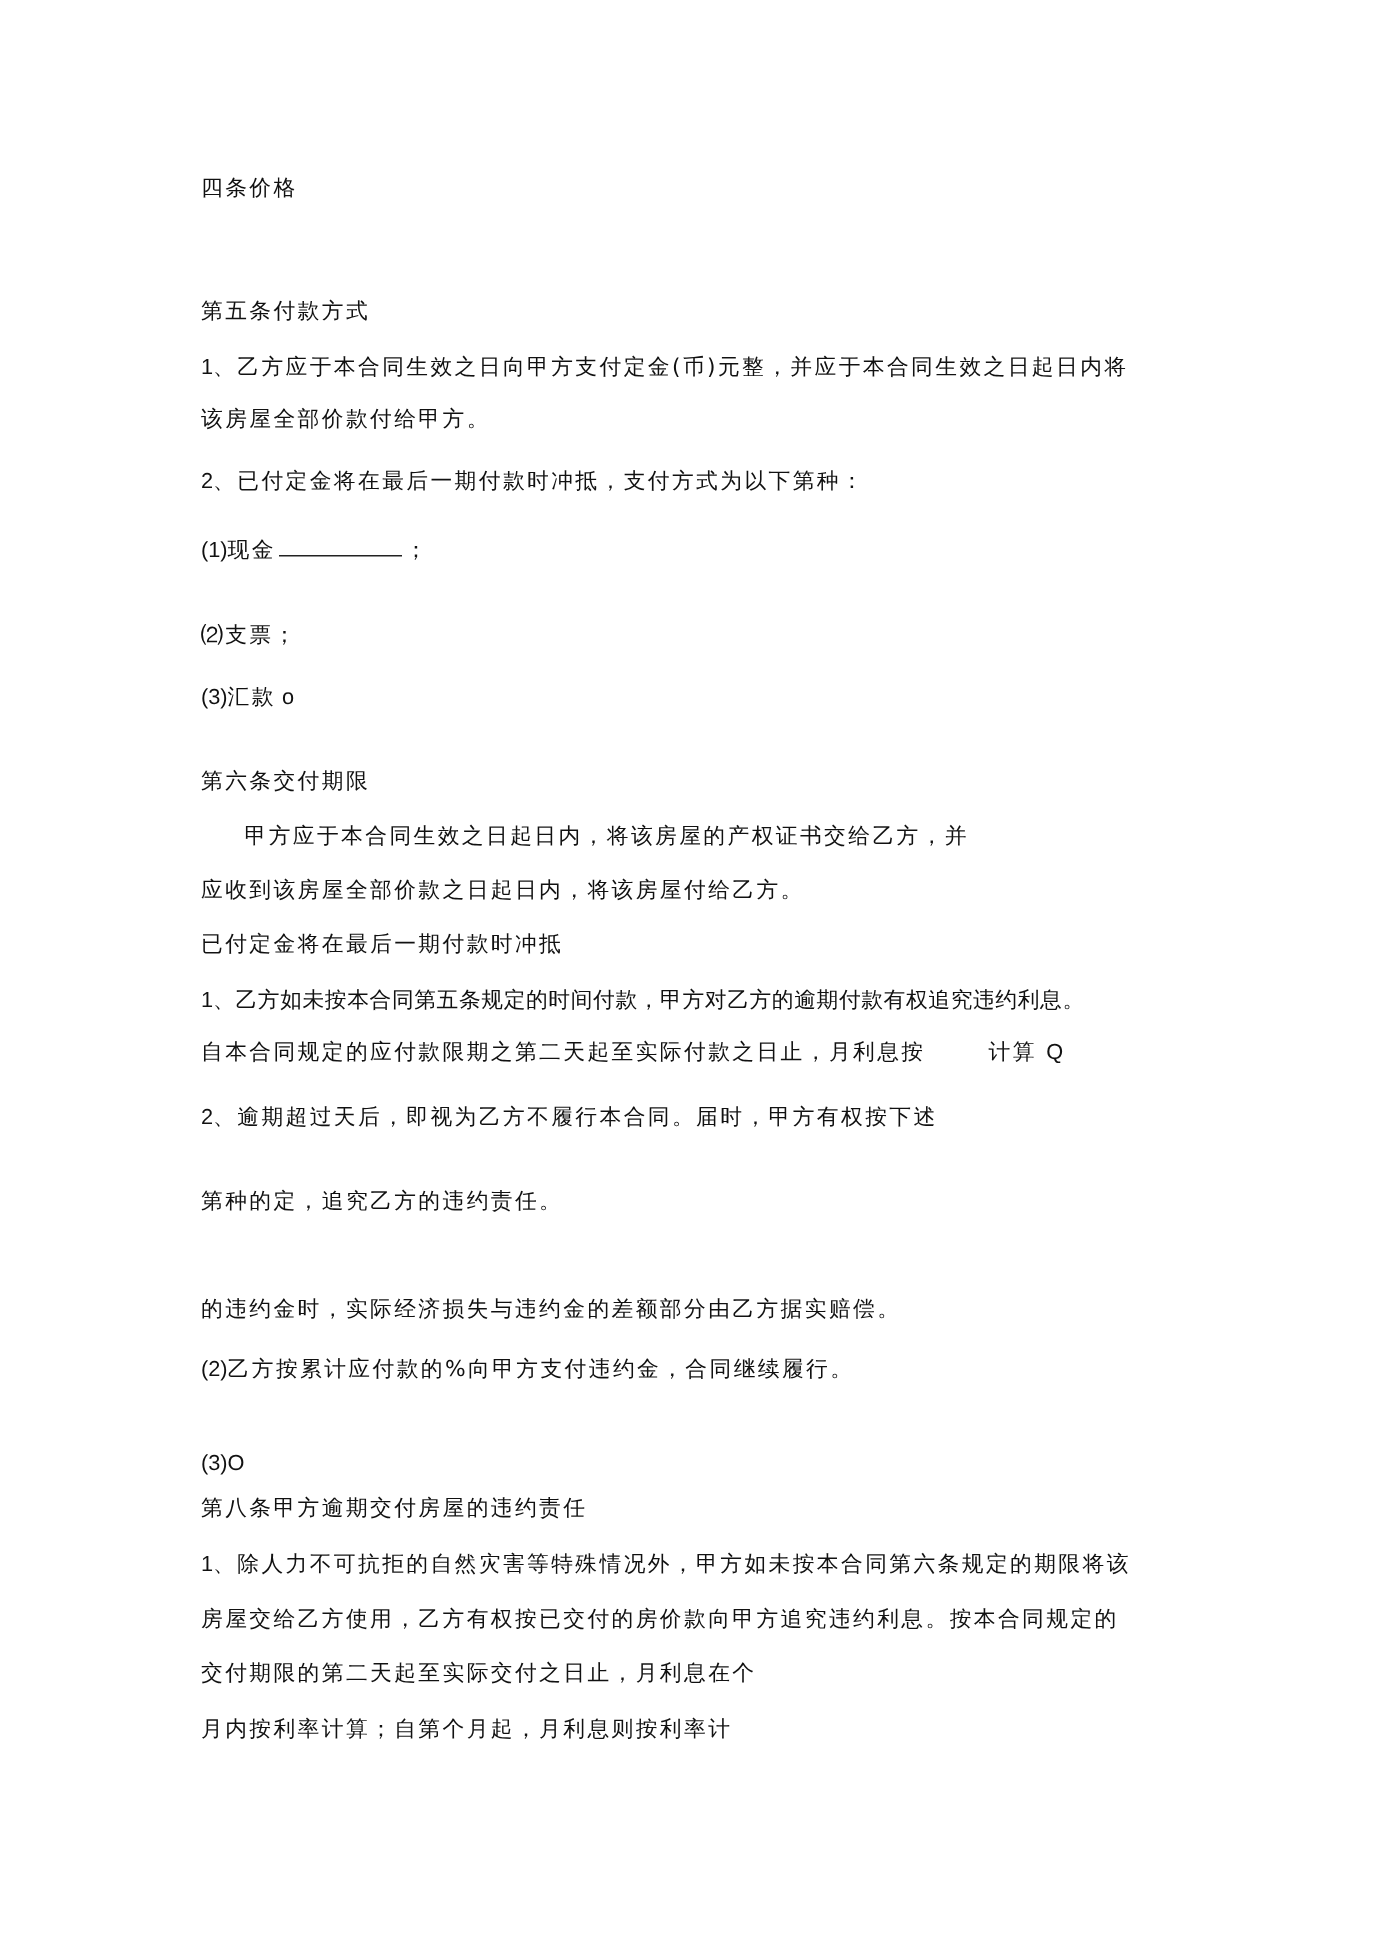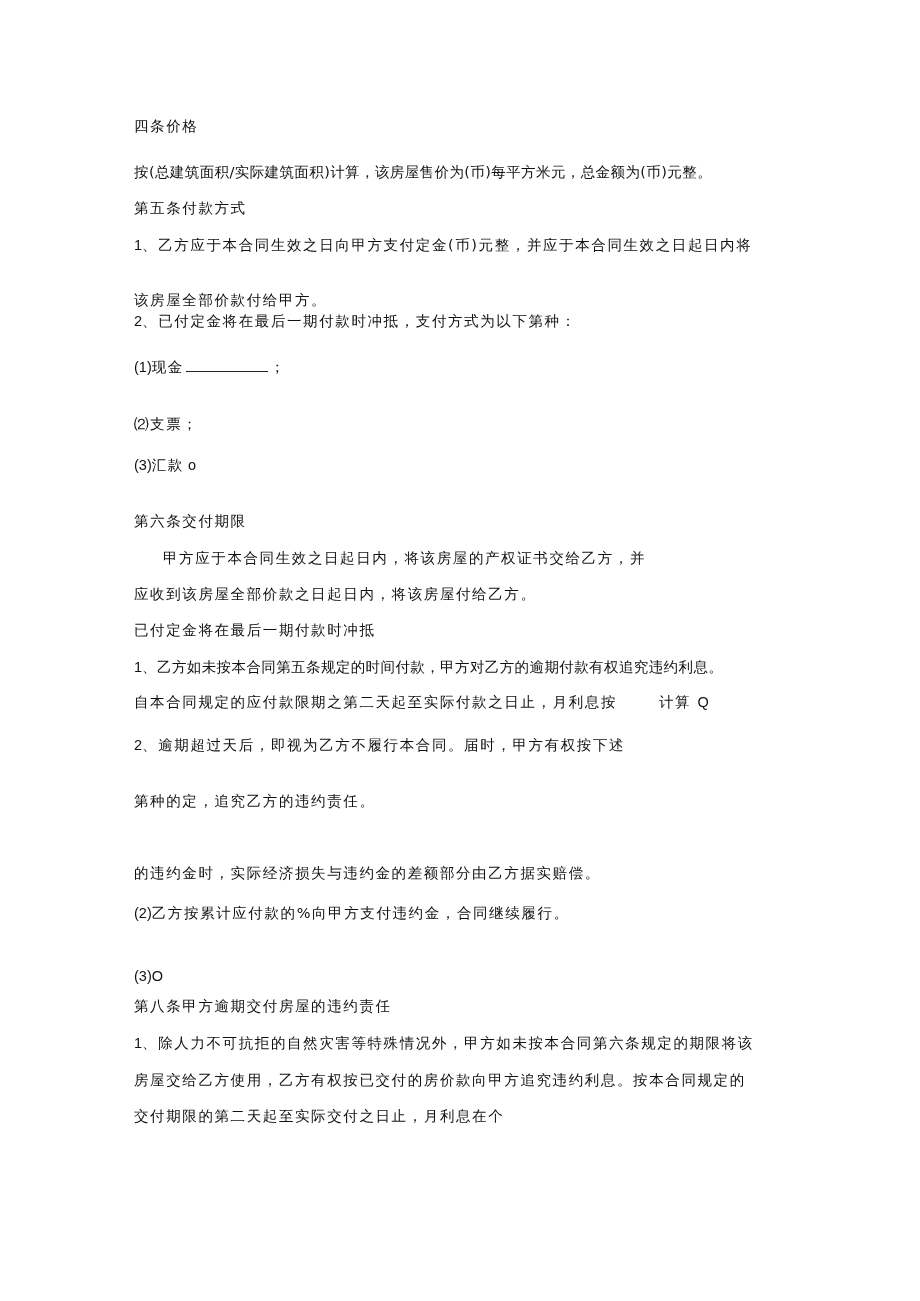--- a/index.html
+++ b/index.html
@@ -44,31 +44,28 @@
     .gap { display: inline-block; width: 42px; }
   </style>
 </head>
 <body>
 
 <div class="page">
 
   <div class="line" style="top:116px;">
     <span>四条价格</span>
   </div>
-  <div class="line tight" style="top:162px;">
-    <span>按(总建筑面积/实际建筑面积)计算，该房屋售价为(币)每平方米元，总金额为(币)元整。</span>
-  </div>
 
   <div class="line" style="top:198px;">
     <span>第五条付款方式</span>
   </div>
   <div class="line" style="top:235px;">
     <span class="num">1</span><span>、乙方应于本合同生效之日向甲方支付定金(币)元整，并应于本合同生效之日起日内将</span>
   </div>
-  <div class="line" style="top:270px;margin-top:20px;">
+  <div class="line" style="top:270px;">
     <span>该房屋全部价款付给甲方。</span>
   </div>
   <div class="line" style="top:311px;">
     <span class="num">2</span><span>、已付定金将在最后一期付款时冲抵，支付方式为以下第种：</span>
   </div>
   <div class="line" style="top:357px;">
     <span class="num">(1)</span><span>现金</span><span class="blank"></span><span>；</span>
   </div>
   <div class="line" style="top:414px;">
     <span>⑵支票；</span>
@@ -117,14 +114,17 @@
   </div>
   <div class="line" style="top:1033px;">
     <span class="num">1</span><span>、除人力不可抗拒的自然灾害等特殊情况外，甲方如未按本合同第六条规定的期限将该</span>
   </div>
   <div class="line" style="top:1070px;">
     <span>房屋交给乙方使用，乙方有权按已交付的房价款向甲方追究违约利息。按本合同规定的</span>
   </div>
   <div class="line" style="top:1106px;">
     <span>交付期限的第二天起至实际交付之日止，月利息在个</span>
   </div>
+  <div class="line" style="top:1143px;">
+    <span>月内按利率计算；自第个月起，月利息则按利率计</span>
+  </div>
 
 </div>
 
 </body></html>

